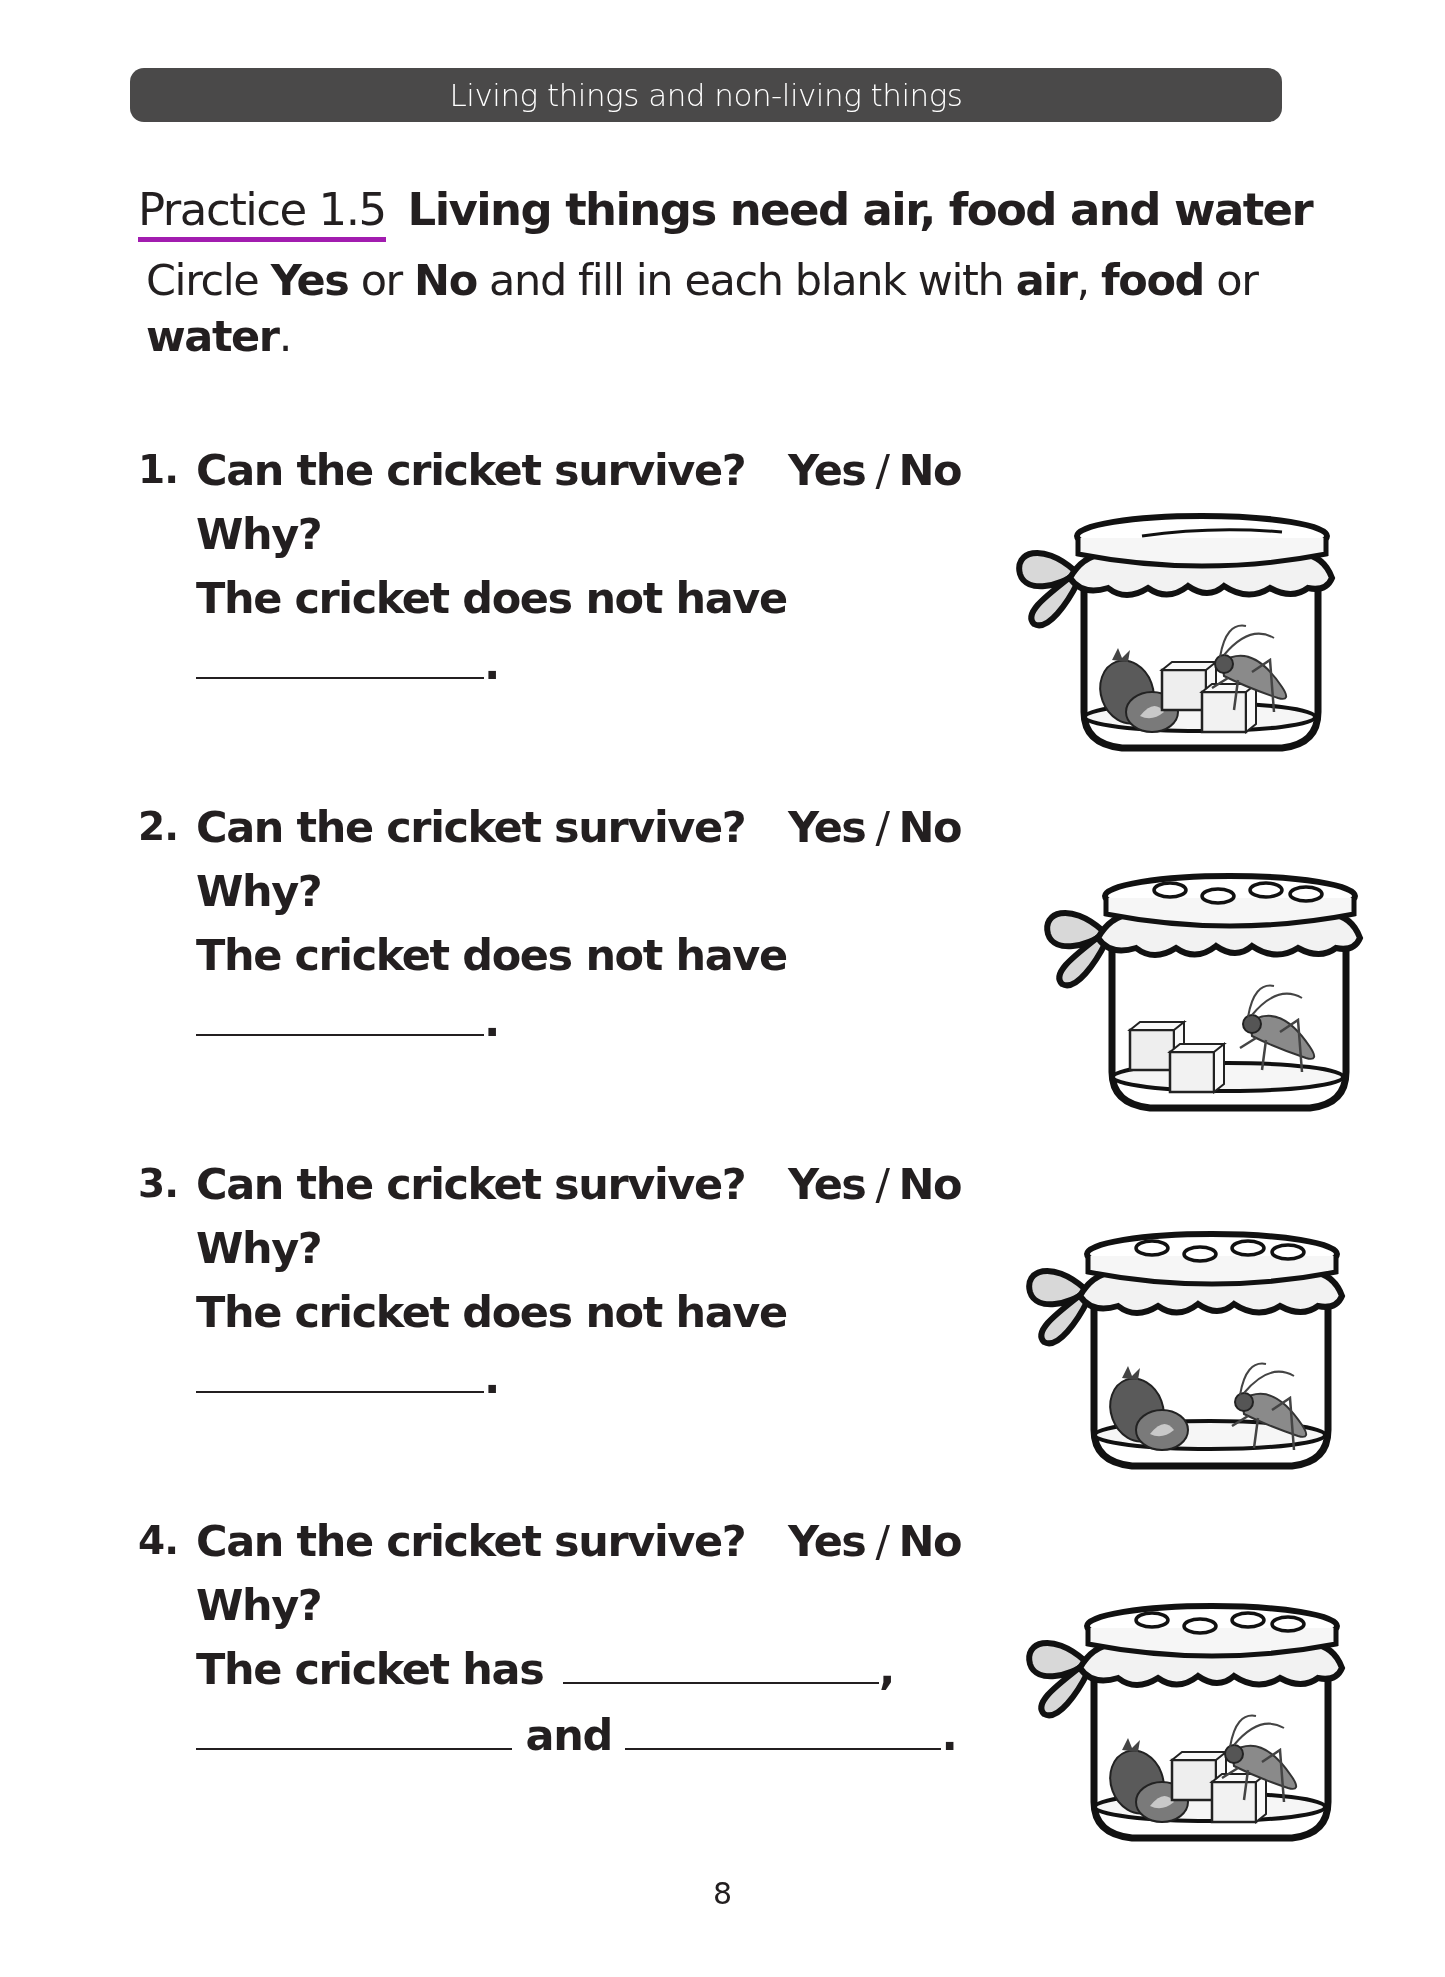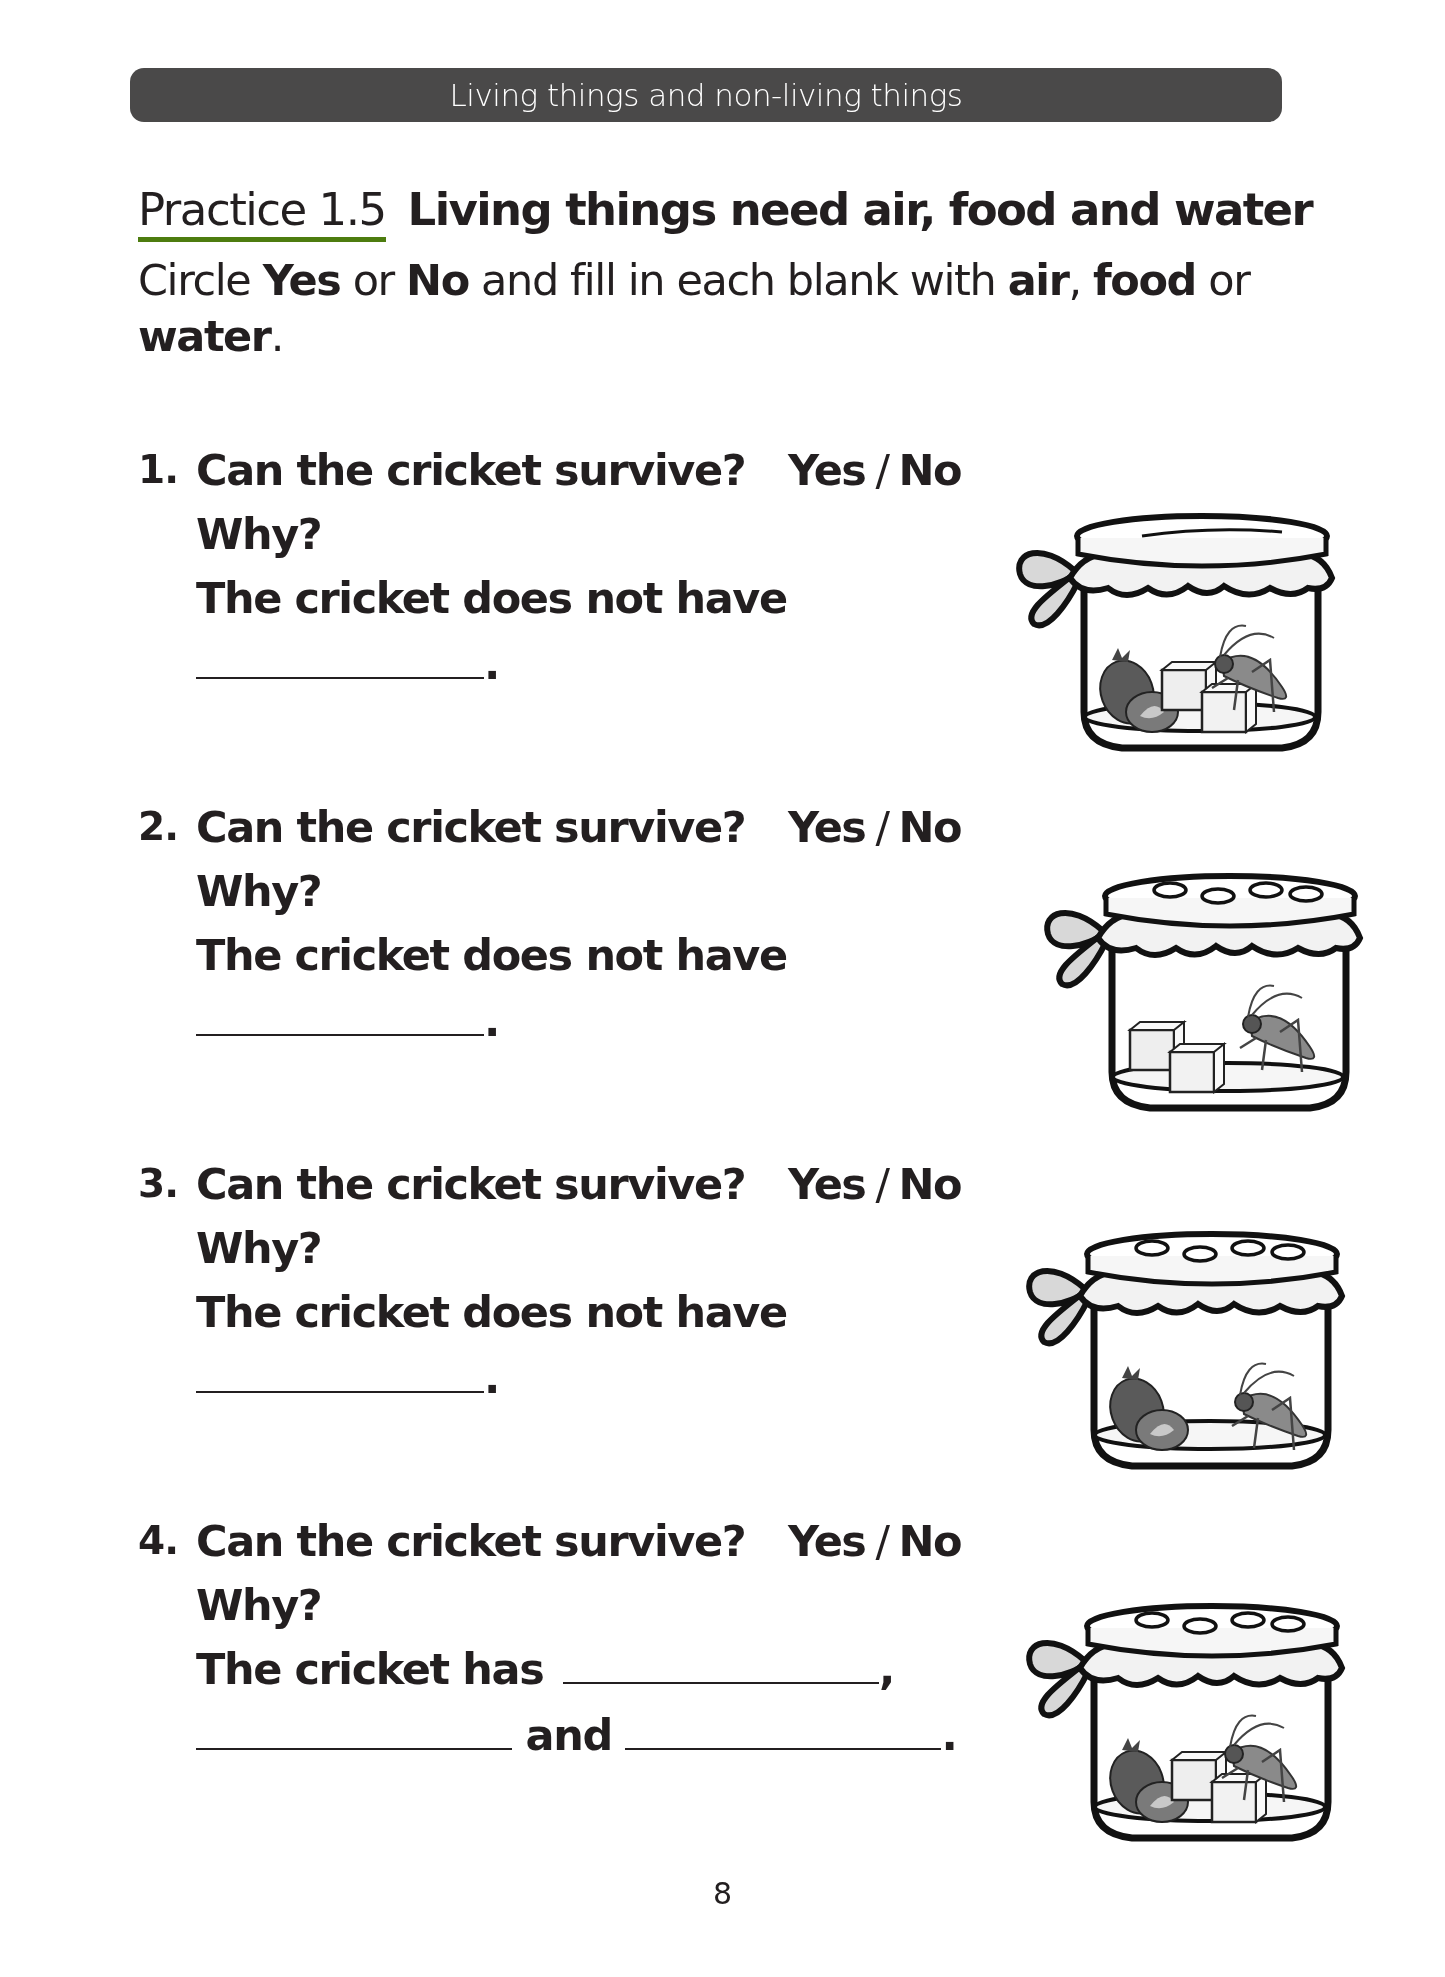--- a/index.html
+++ b/index.html
@@ -6,23 +6,23 @@
   body { width: 1445px; height: 1977px; position: relative; overflow: hidden;
          font-family: "DejaVu Sans", "Liberation Sans", sans-serif; color: #231f20; }
   .header-bar { position: absolute; left: 130px; top: 68px; width: 1152px; height: 54px;
                 background: #4a4949; border-radius: 14px; display: flex; align-items: center;
                 justify-content: center; }
   .header-bar span { color: #ffffff; font-size: 31px; letter-spacing: -0.5px;
                      font-family: "DejaVu Sans", sans-serif; font-weight: 300; }
   .title-row { position: absolute; left: 138px; top: 183px; display: flex; align-items: baseline;
                white-space: nowrap; }
   .practice-no { font-size: 45px; letter-spacing: -1.5px; padding-bottom: 4px;
-                 border-bottom: 5px solid #4d7c0f; line-height: 1.05; }
+                 border-bottom: 5px solid #a21caf; line-height: 1.05; }
   .practice-title { font-size: 45px; font-weight: bold; letter-spacing: -1.6px; margin-left: 22px; }
-  .instructions { position: absolute; left: 138px; top: 252px; width: 1180px; font-size: 43px;
+  .instructions { position: absolute; left: 146px; top: 252px; width: 1180px; font-size: 43px;
                   letter-spacing: -1.4px; line-height: 56px; }
   .instructions b { font-weight: bold; }
   .question { position: absolute; left: 138px; width: 900px; }
   .q-line { position: absolute; white-space: nowrap; font-size: 43px; letter-spacing: -1.4px; line-height: 50px; font-weight: bold; }
   .q-num { position: absolute; left: 0; top: 0; font-size: 39px; font-weight: bold; letter-spacing: -1px; line-height: 50px; }
   .yesno { position: absolute; left: 650px; top: 0; font-size: 43px; font-weight: bold; letter-spacing: -1.5px; line-height: 50px; white-space: nowrap; }
   .yesno .slash { font-weight: normal; margin: 0 10px; }
   .yesno span[data-interactable="true"] { cursor: pointer; }
   .blank { display: inline-block; border-bottom: 2.5px solid #231f20; height: 38px; vertical-align: baseline; }
   .page-number { position: absolute; left: 0; width: 1445px; top: 1876px; text-align: center; font-size: 30px; }

